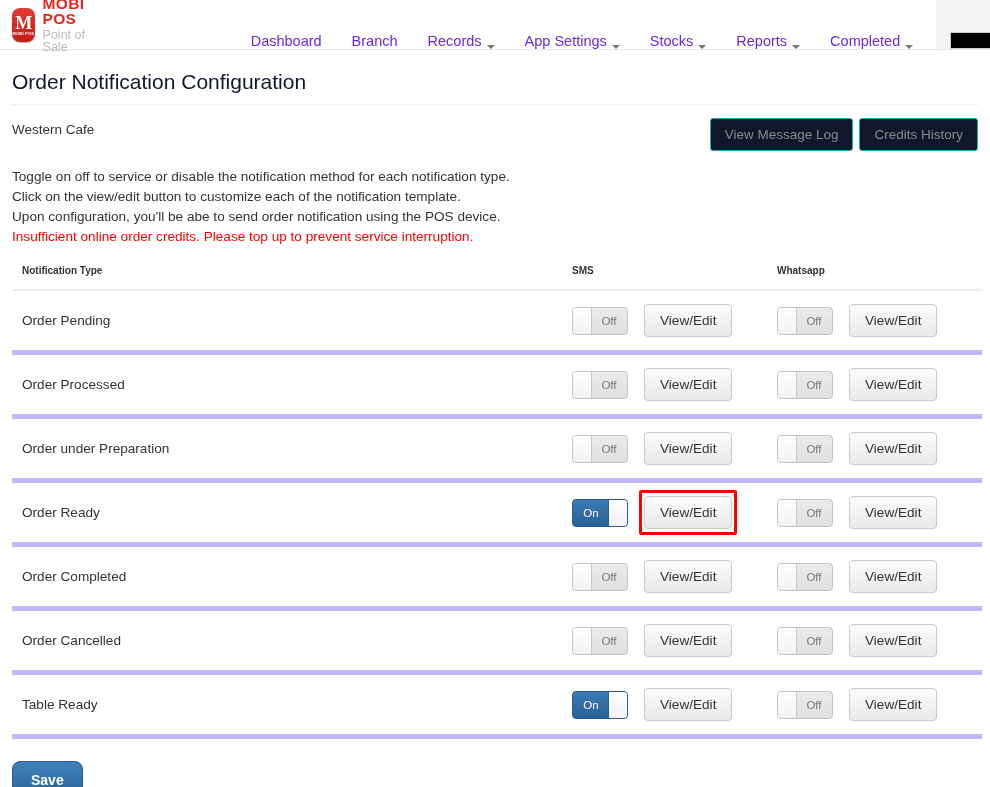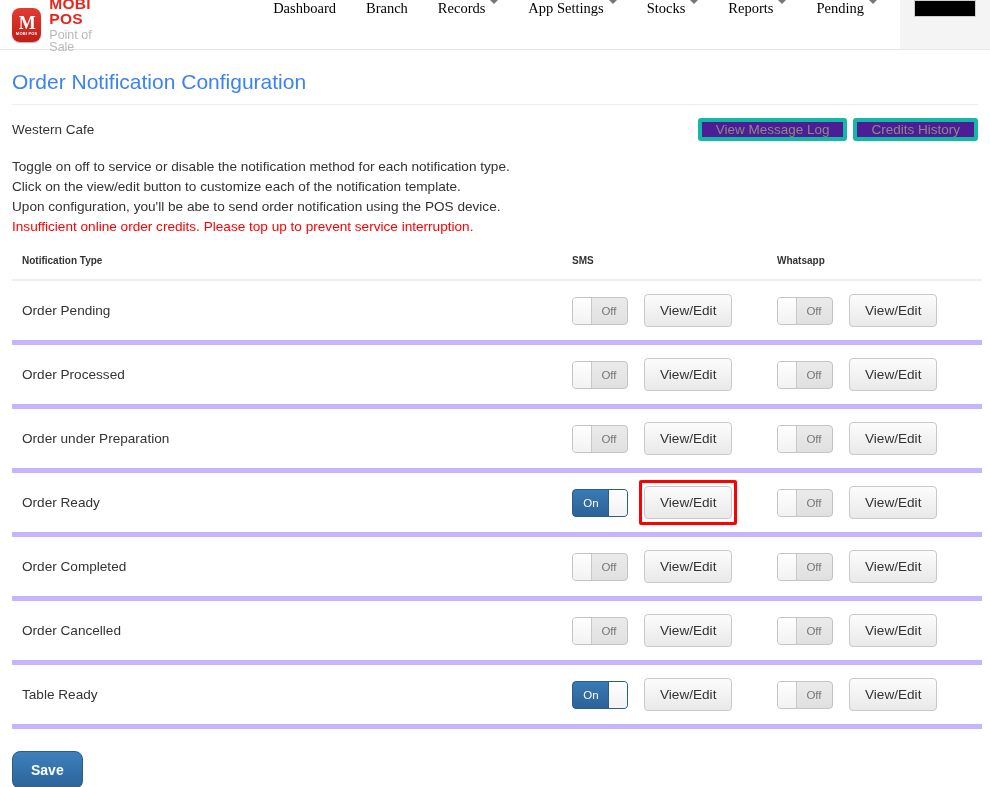--- a/index.html
+++ b/index.html
@@ -53,27 +53,26 @@
     color:#b9b9b9; font-size:12.5px; margin-top:2px;
     font-family:"Liberation Sans", sans-serif;
   }
 
   .nav-items {
     display: flex;
     align-items: stretch;
     margin-left: 140px;
   }
   .nav-item {
-    display: flex; align-items: flex-start;
+    display: flex; align-items: flex-end;
     padding: 0 15px;
     font-size: 14.5px;
-    color: #000000;
+    color: #6d28d9;
     cursor: pointer;
     white-space: nowrap;
-    font-family: Liberation Serif, serif;
   }
   .caret {
     display:inline-block;
     width:0;height:0;
     margin-left:5px;
     border-left:4px solid transparent;
     border-right:4px solid transparent;
     border-top:4px solid #777;
   }
   .nav-item.account-box {
@@ -86,44 +85,44 @@
     width: 62px; height: 17px;
     background:#000;
     border:1px solid #cfcfcf;
   }
 
   
   .page { padding: 0 12px; }
   .page-title {
     font-size: 21px;
     font-weight: normal;
-    color: #3b82f6;
+    color: #0f172a;
     margin: 20px 0 10px 0;
     padding-bottom: 0;
   }
   .title-rule {
     border-bottom: 1px solid #eeeeee;
     margin: 0 0 0 0;
   }
 
   .subrow {
     display:flex;
     align-items:flex-start;
     justify-content:space-between;
     margin-top: 13px;
   }
   .store-name { font-size: 13.5px; color:#333; padding-top:4px; }
   .top-btns { display:flex; gap:6px; }
   .btn-plain {
-    background:#4c1d95;
-    border:4px solid #14b8a6;
+    background:#0f172a;
+    border:1px solid #14b8a6;
     border-radius:3px;
     color:#8a8a8a;
     font-size:13.5px;
-    padding:0 14px;
+    padding:8px 14px;
     cursor:pointer;
     font-family:"Liberation Sans", sans-serif;
   }
 
   .instructions {
     margin-top: 16px;
     font-size: 13.6px;
     line-height: 20px;
     color:#333;
   }
@@ -255,21 +254,21 @@
     </div>
     <div class="nav-item">
       <span>Stocks</span>
       <span class="caret"></span>
     </div>
     <div class="nav-item">
       <span>Reports</span>
       <span class="caret"></span>
     </div>
     <div class="nav-item">
-      <span>Pending</span>
+      <span>Completed</span>
       <span class="caret"></span>
     </div>
     <div class="nav-item account-box">
       <span class="redact"></span>
 
     </div>
   </div>
 </div>
 
 <div class="page">

